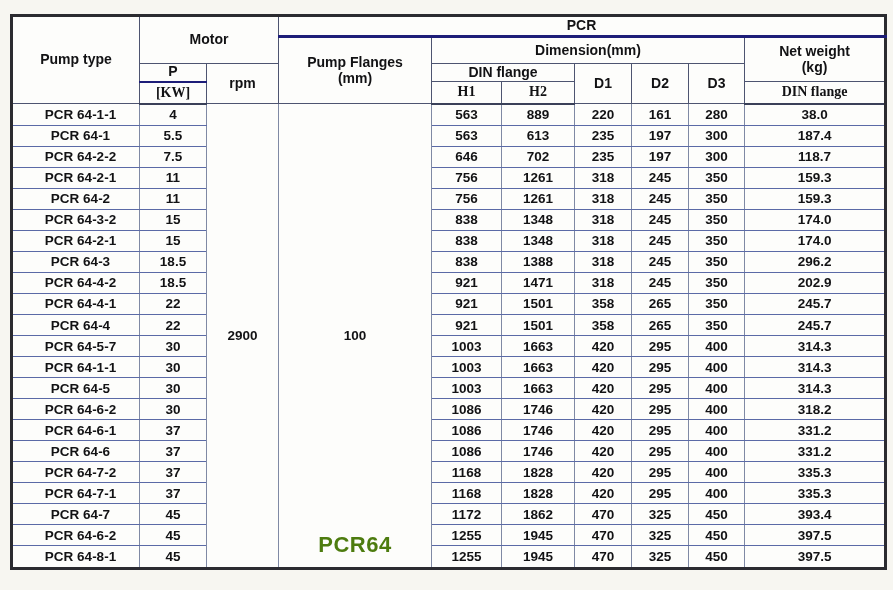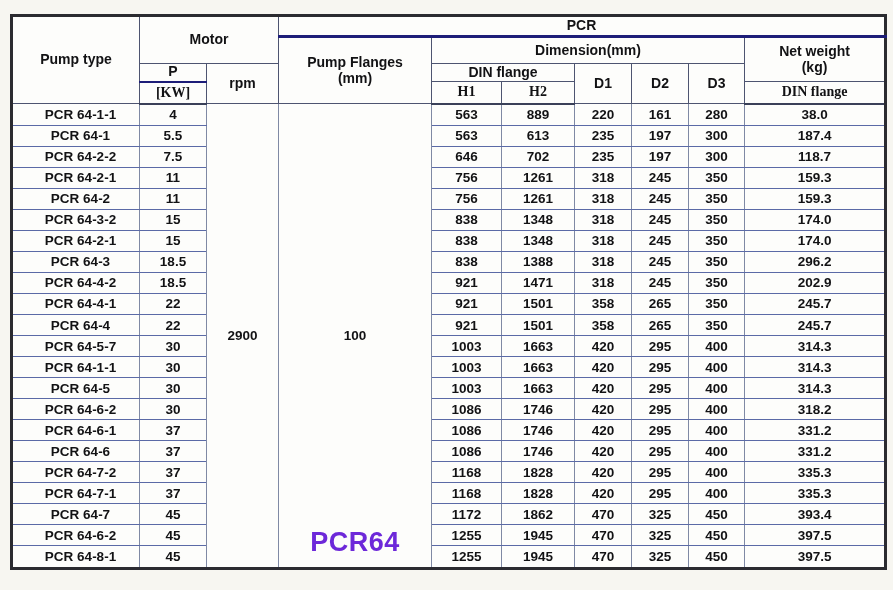--- a/index.html
+++ b/index.html
@@ -54,24 +54,24 @@
   }
   .navy-b  { border-bottom: 3px solid #1d1d78 !important; }
   .navy-b2 { border-bottom: 2px solid #1d1d78 !important; }
   .t-left  { text-align: center; padding-left: 9px; }
   .rel     { position: relative; }
   .watermark {
     position: absolute;
     left: 0;
     right: 0;
     bottom: 9px;
-    font-size: 27px;
+    font-size: 22px;
     font-weight: 700;
     letter-spacing: 0.5px;
-    color: #6d28d9;
+    color: #4d7c0f;
     text-align: center;
   }
   .sub { display: block; }
 </style>
 </head>
 <body>
 
 <div class="sheet">
   <table class="spec">
     <colgroup>

